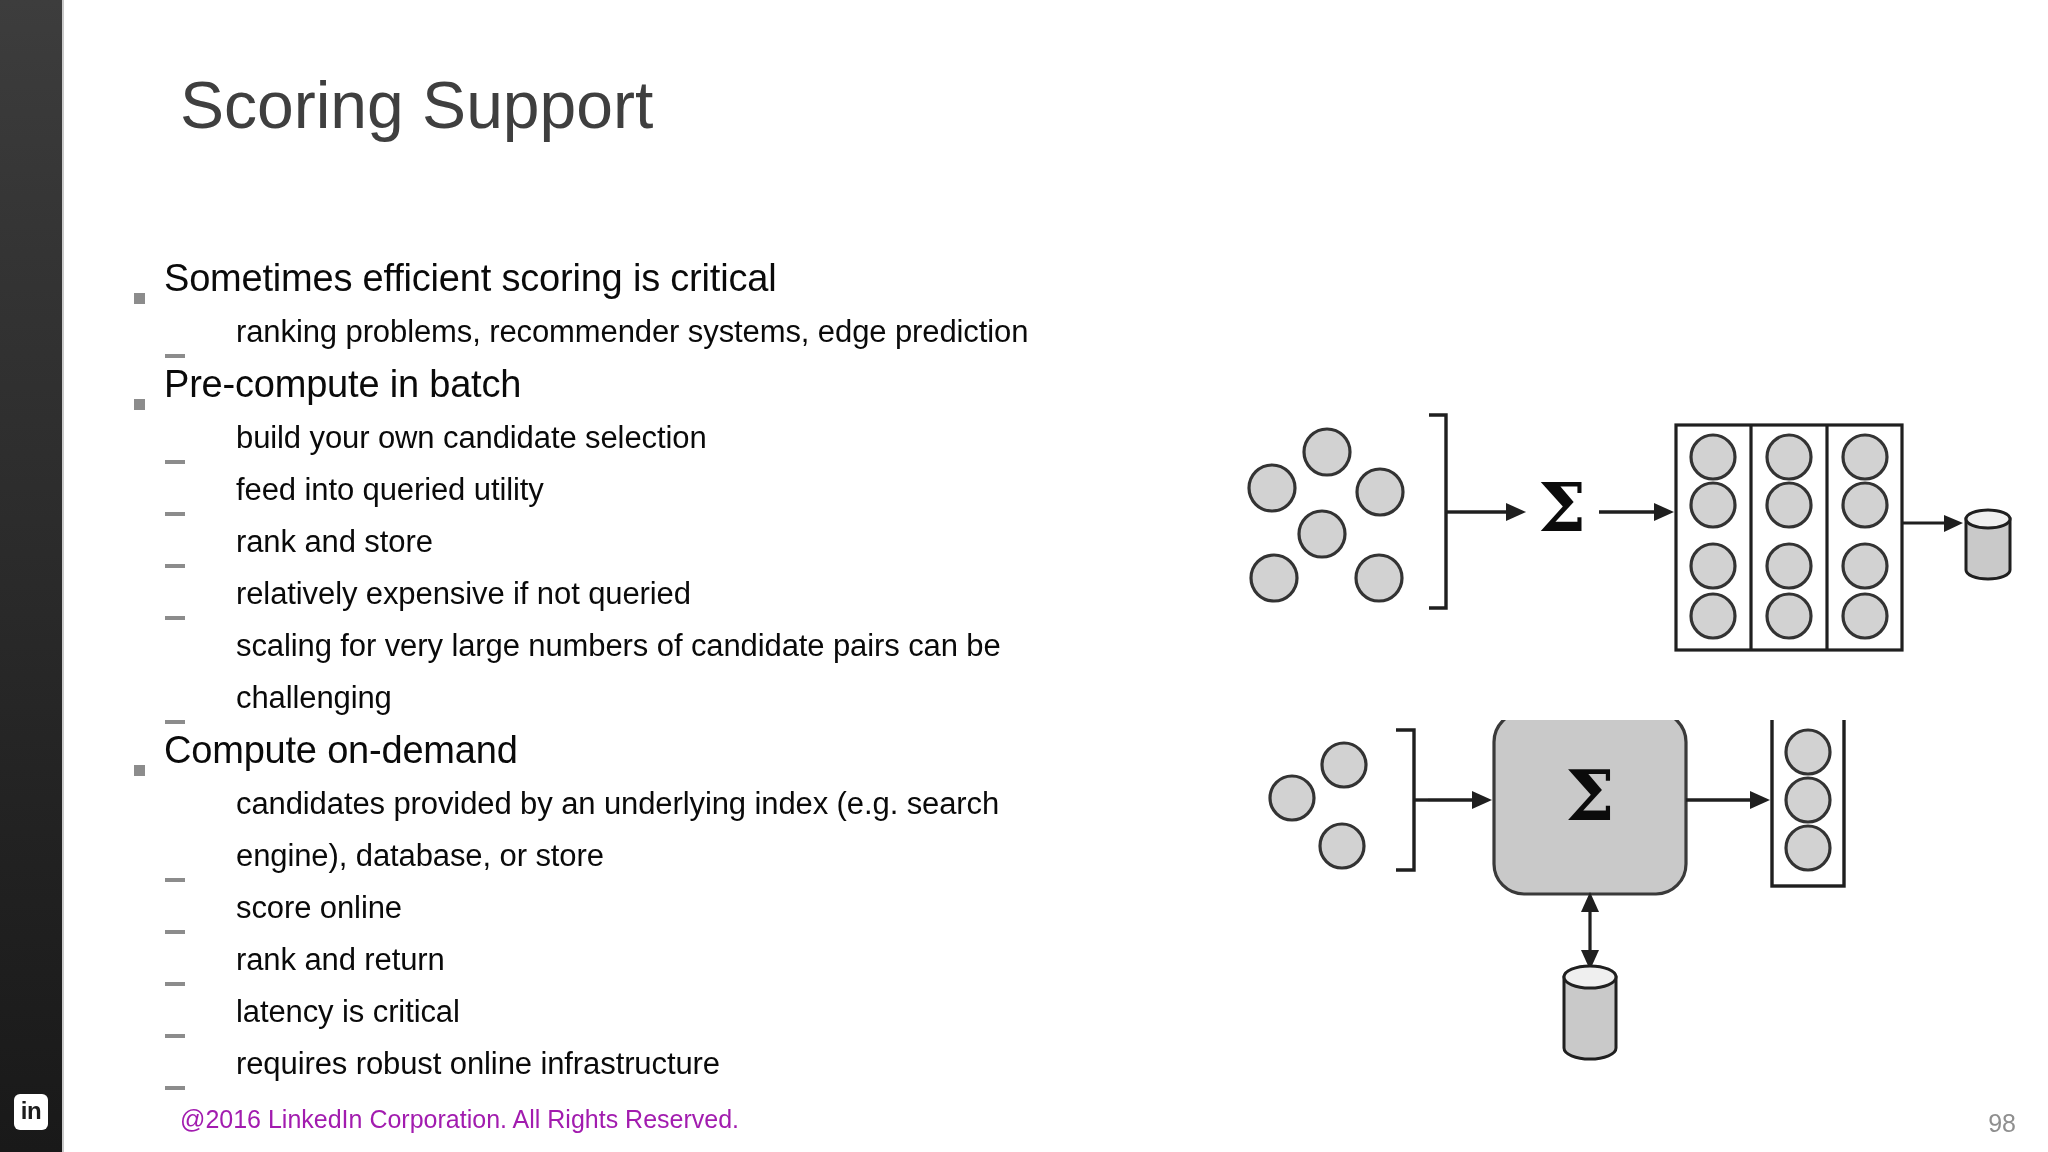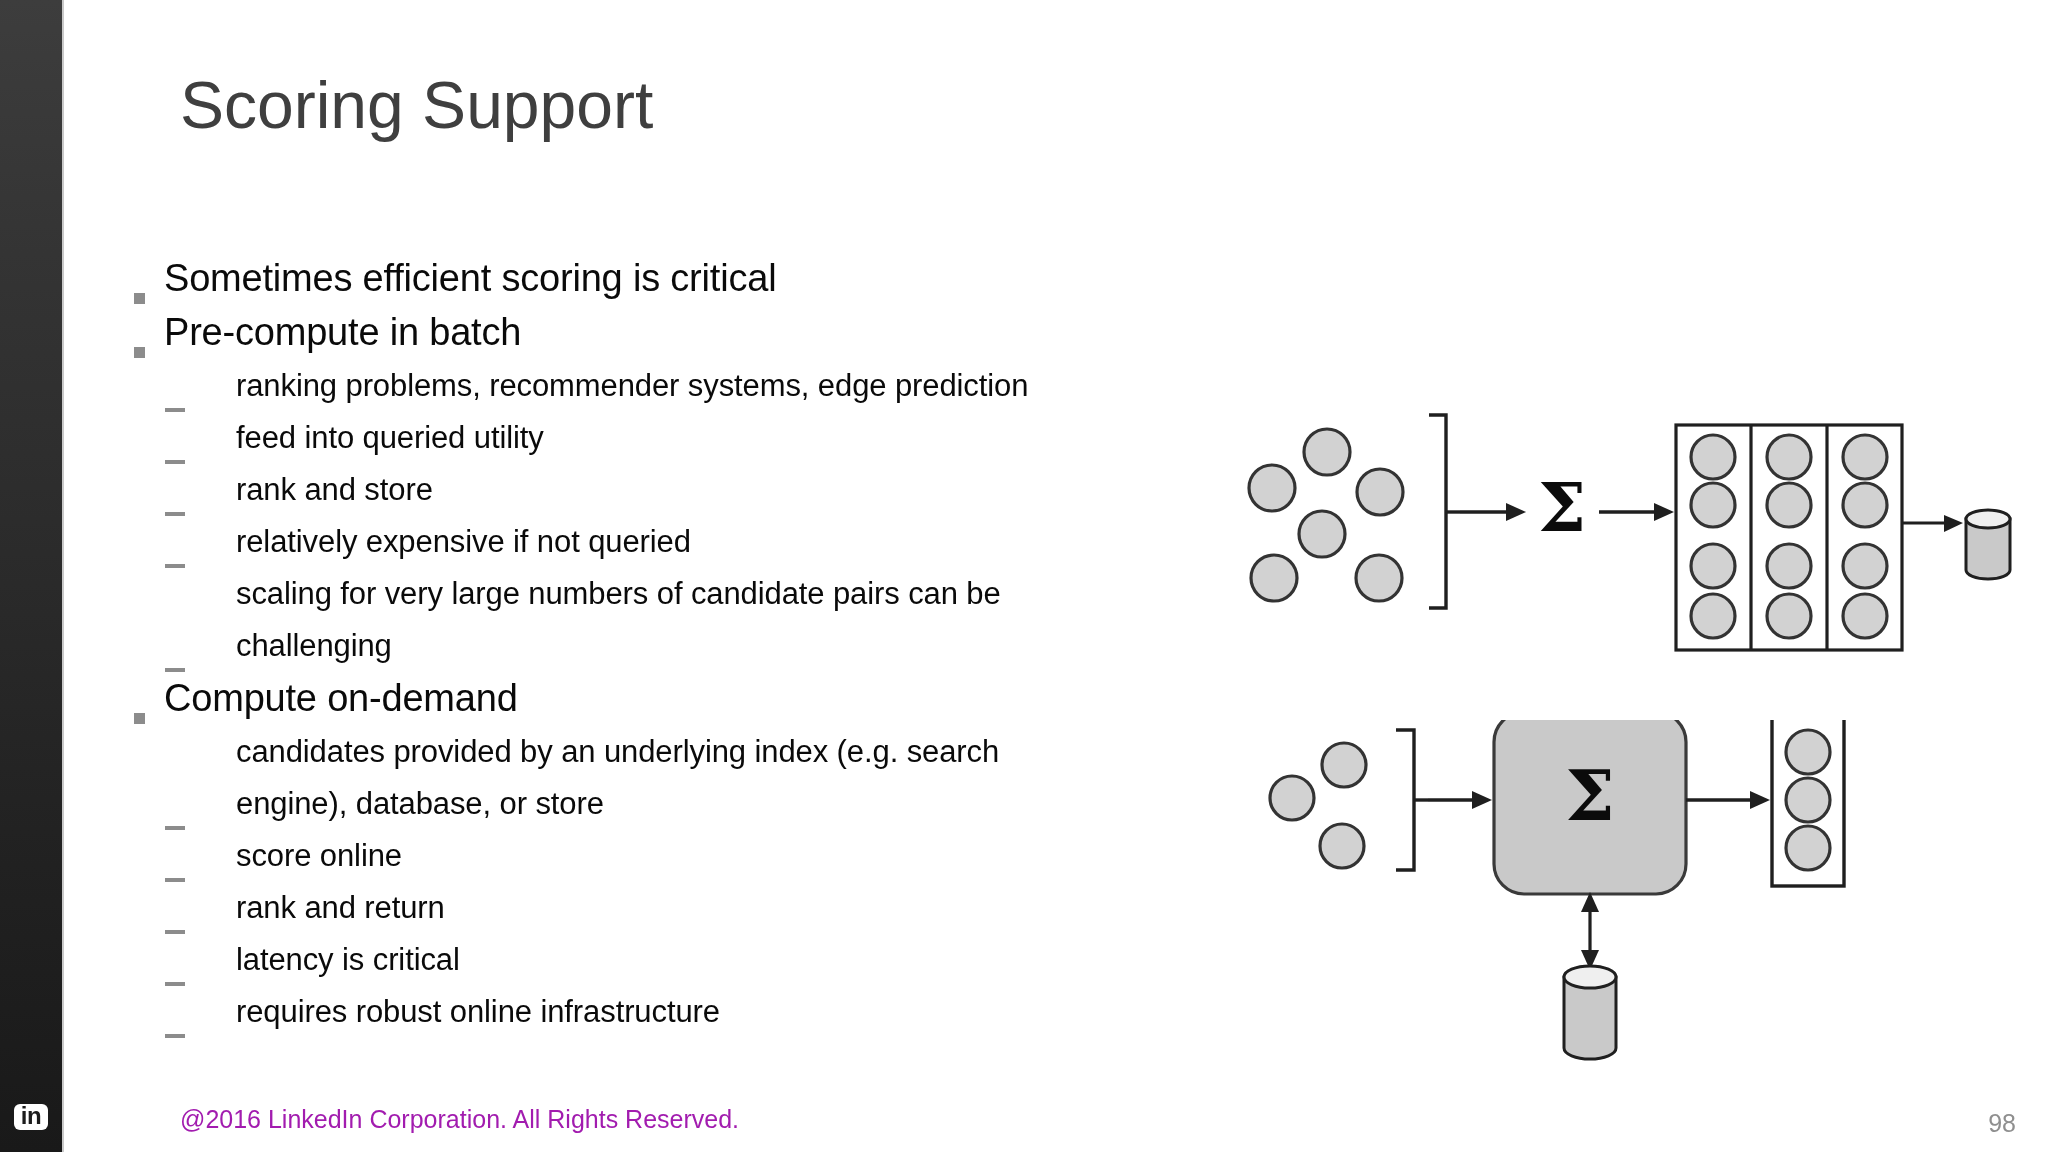--- a/index.html
+++ b/index.html
@@ -15,21 +15,21 @@
   #sidebar-rail {
     position:absolute; left:0; top:0; width:62px; height:1152px;
     background:linear-gradient(180deg,#3d3d3d 0%, #343434 22%, #2b2b2b 48%, #222222 72%, #191919 100%);
   }
   #rail-edge {
     position:absolute; left:62px; top:0; width:2px; height:1152px;
     background:#c9c9c9;
   }
   #linkedin-logo {
     position:absolute; left:14px; bottom:22px;
-    width:34px; height:26px; border-radius:6px;
+    width:34px; height:36px; border-radius:6px;
     background:#ffffff;
     display:flex; align-items:center; justify-content:center;
   }
   #linkedin-logo span {
     font-family:"Liberation Sans", sans-serif;
     font-weight:bold; font-size:24px; line-height:24px;
     color:#1c1c1c; letter-spacing:-0.5px;
     transform:translateY(-1px);
   }
 
@@ -106,31 +106,37 @@
 
   <h1 id="page-title">Scoring Support</h1>
 
   <div id="bullet-list">
       <div class="bullet-row lvl1">
         <div class="marker">
           <span class="sq"></span>
         </div>
         <div class="txt">Sometimes efficient scoring is critical</div>
       </div>
+      <div class="bullet-row lvl2">
+        <div class="marker">
+          <span class="dash"></span>
+        </div>
+        <div class="txt">ranking problems, recommender systems, edge prediction</div>
+      </div>
       <div class="bullet-row lvl1">
         <div class="marker">
           <span class="sq"></span>
         </div>
         <div class="txt">Pre-compute in batch</div>
       </div>
       <div class="bullet-row lvl2">
         <div class="marker">
           <span class="dash"></span>
         </div>
-        <div class="txt">ranking problems, recommender systems, edge prediction</div>
+        <div class="txt">build your own candidate selection</div>
       </div>
       <div class="bullet-row lvl2">
         <div class="marker">
           <span class="dash"></span>
         </div>
         <div class="txt">feed into queried utility</div>
       </div>
       <div class="bullet-row lvl2">
         <div class="marker">
           <span class="dash"></span>

